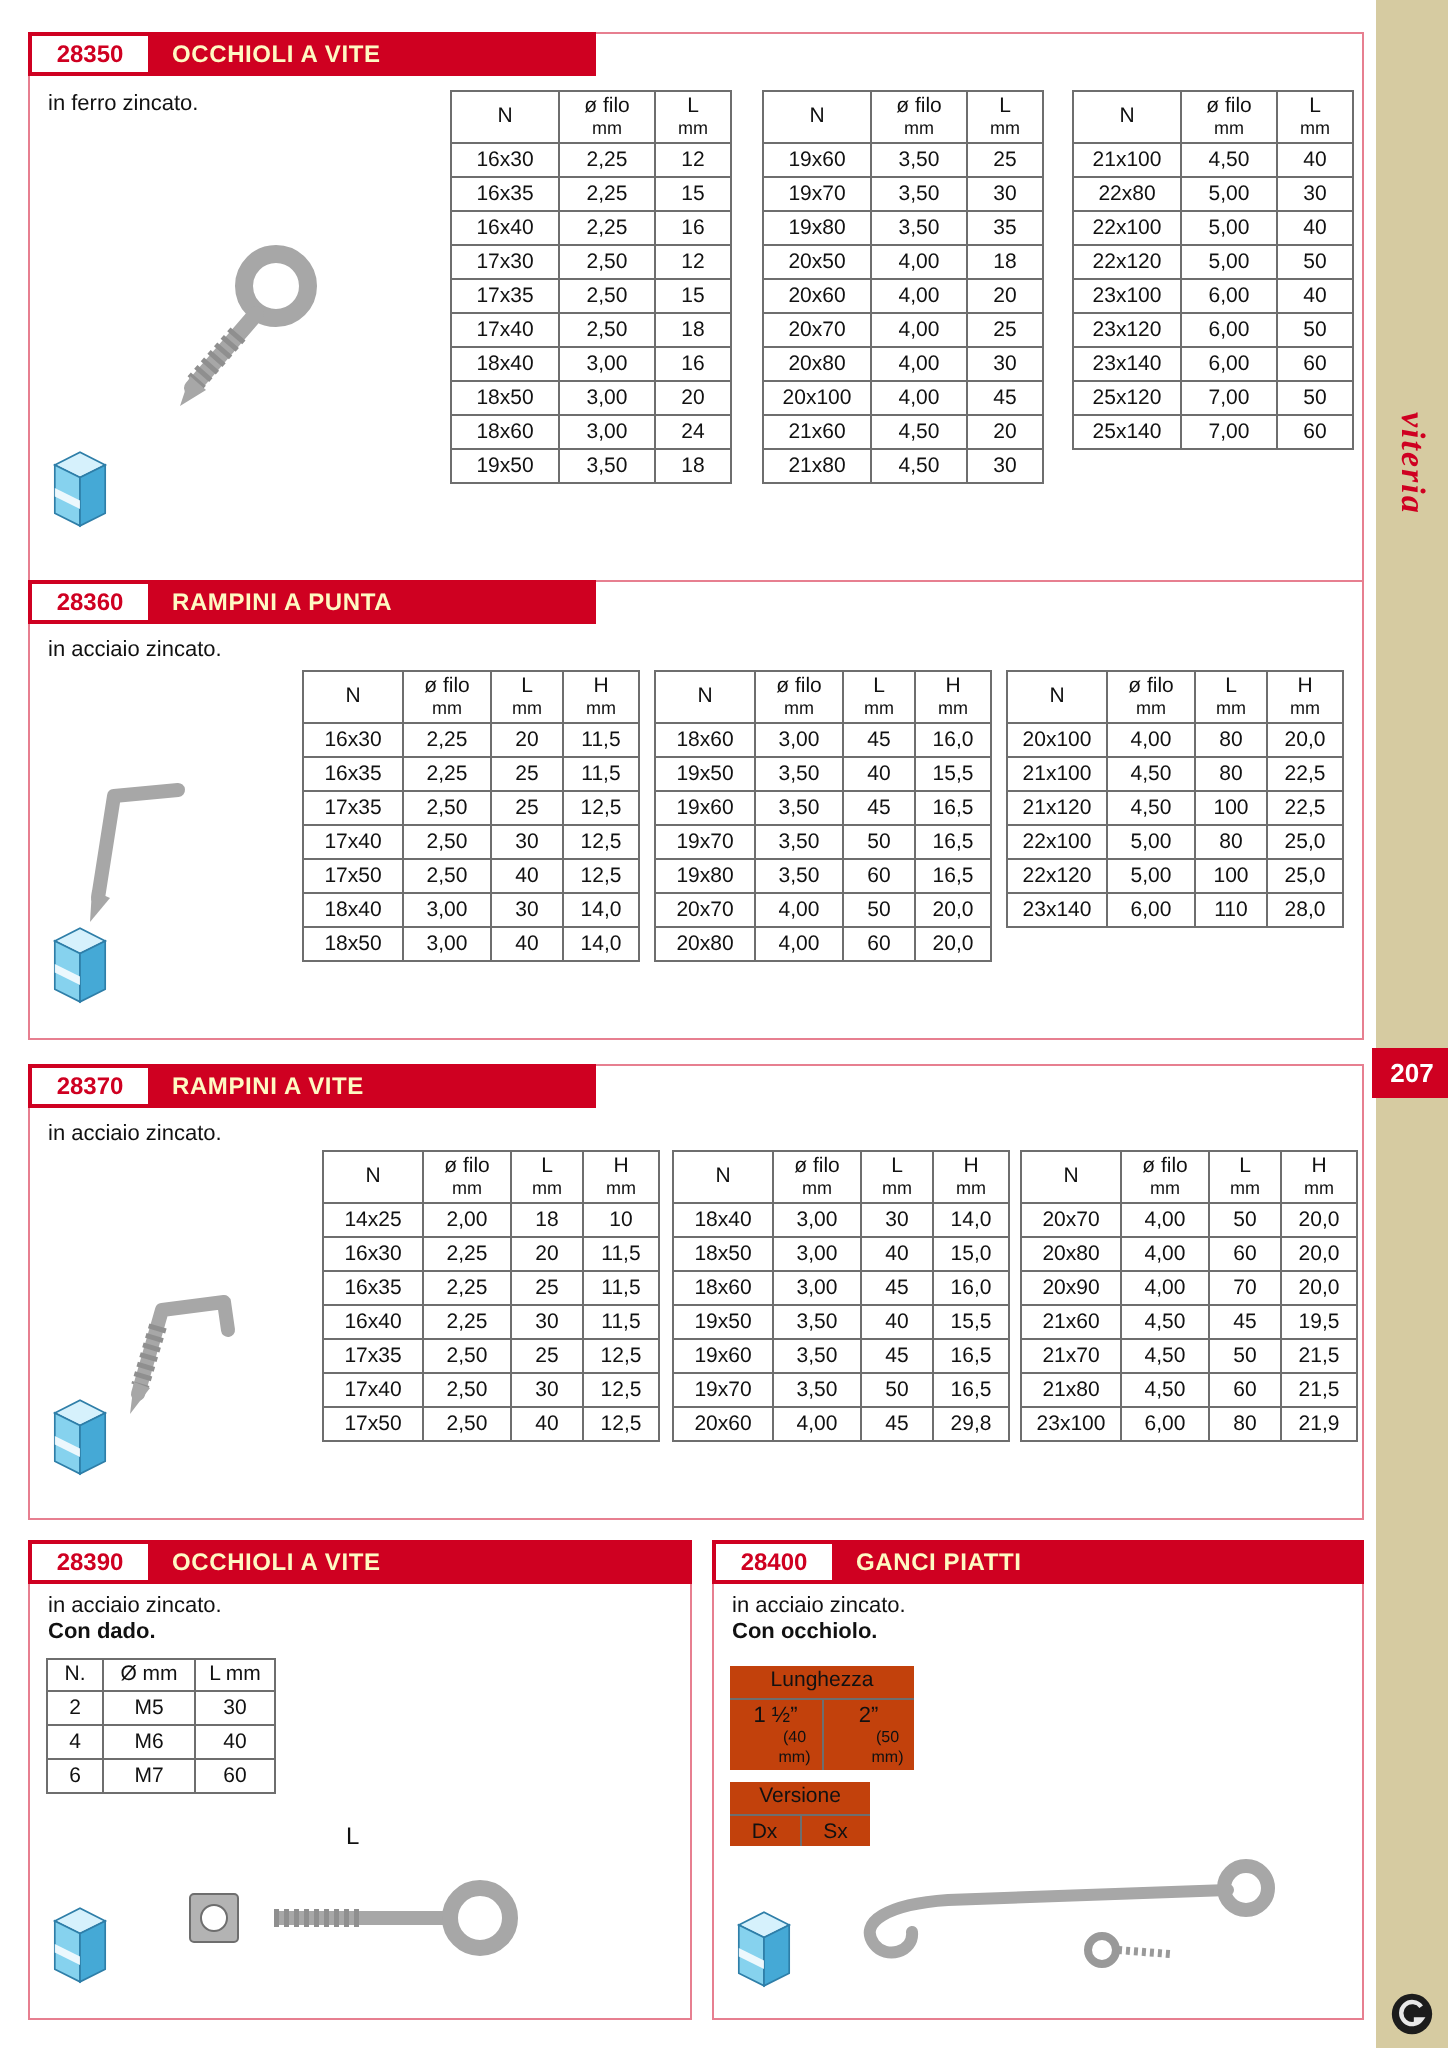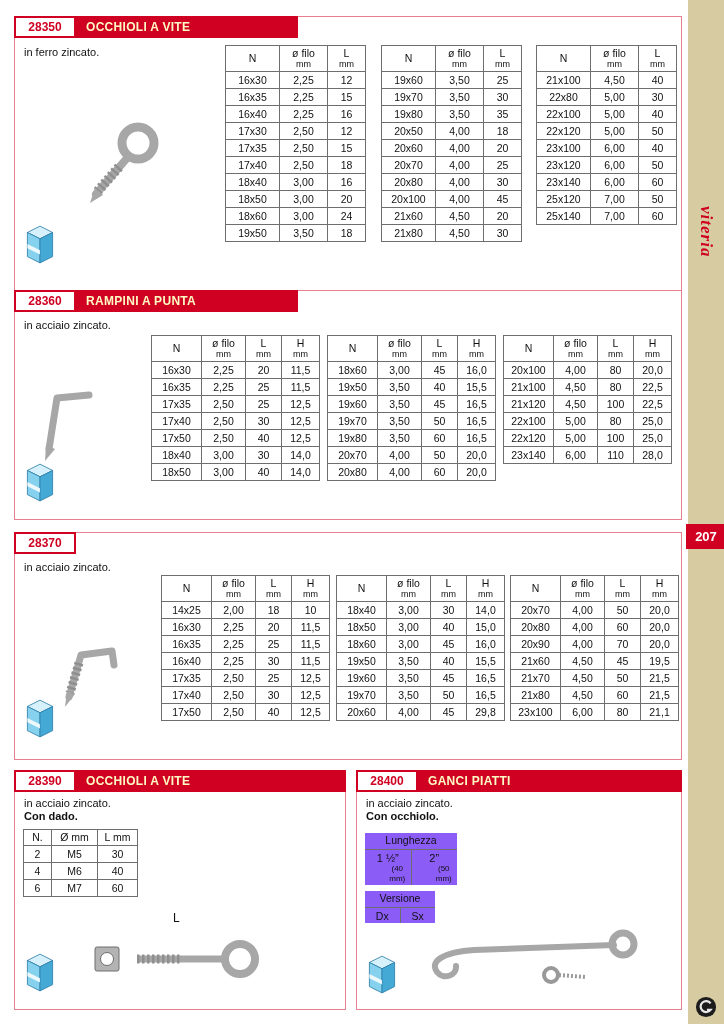--- a/index.html
+++ b/index.html
@@ -69,21 +69,21 @@
   .art-s2{left:18px;top:92px;width:64px;height:80px;}
   .art-s3{left:38px;top:94px;width:70px;height:82px;}
   .art-s4{left:78px;top:162px;width:172px;height:52px;}
   .art-s5{left:42px;top:152px;width:248px;height:66px;}
   .dim-label{position:absolute;left:158px;top:140px;font-size:12px;}
   .pkg{position:absolute;width:32px;height:42px;}
   .pkg-s1{left:9px;top:206px;} .pkg-s2{left:9px;top:170px;} .pkg-s3{left:9px;top:164px;}
   .pkg-s4{left:9px;top:180px;} .pkg-s5{left:9px;top:182px;}
 
   
-  .mini{position:absolute;font-size:10.5px;text-align:center;background:#8b5cf6;}
+  .mini{position:absolute;font-size:10.5px;text-align:center;background:#c2410c;}
   .mini-len{left:8px;top:62px;width:92px;}
   .mini-ver{left:8px;top:120px;width:70px;}
   .m-head{padding:1px 4px 3px;border-bottom:1px solid var(--tb);}
   .m-row{display:flex;}
   .m-cell{flex:1;padding:2px 2px 1px;border-right:1px solid var(--tb);}
   .m-cell:last-child{border-right:none;}
   .m-size{font-size:11px;line-height:12px;}
   .m-sub{font-size:8px;line-height:10px;margin-left:19px;}
 </style>
 </head>
@@ -522,20 +522,21 @@
             <td>110</td>
             <td>28,0</td>
           </tr>
         </tbody>
       </table>
   </section>
 
   <section class="sec sec3">
     <header class="sec-head">
       <div class="code-box">28370</div>
+      <div class="title-bar tb-short">RAMPINI A VITE</div>
     </header>
     <div class="desc" style="top:28px">in acciaio zincato.</div>
 
     <svg class="art art-s3" viewBox="0 0 70 82">
       <polyline points="61,38 59,24 28,28 16,70" fill="none" stroke="#a7a7a7" stroke-width="7" stroke-linejoin="round" stroke-linecap="round"></polyline>
       <line x1="26" y1="36" x2="17" y2="66" stroke="#8f8f8f" stroke-width="9" stroke-dasharray="2.5,2.5"></line>
       <polygon points="12,80 14,64 22,67" fill="#a7a7a7"></polygon>
     </svg>
 
     <svg class="pkg pkg-s3" viewBox="0 0 30 40">
@@ -729,21 +730,21 @@
           <tr>
             <td>21x80</td>
             <td>4,50</td>
             <td>60</td>
             <td>21,5</td>
           </tr>
           <tr>
             <td>23x100</td>
             <td>6,00</td>
             <td>80</td>
-            <td>21,1</td>
+            <td>21,9</td>
           </tr>
         </tbody>
       </table>
   </section>
 
   <section class="sec sec4">
     <header class="sec-head">
       <div class="code-box">28390</div>
       <div class="title-bar tb-fill">OCCHIOLI A VITE</div>
     </header>

